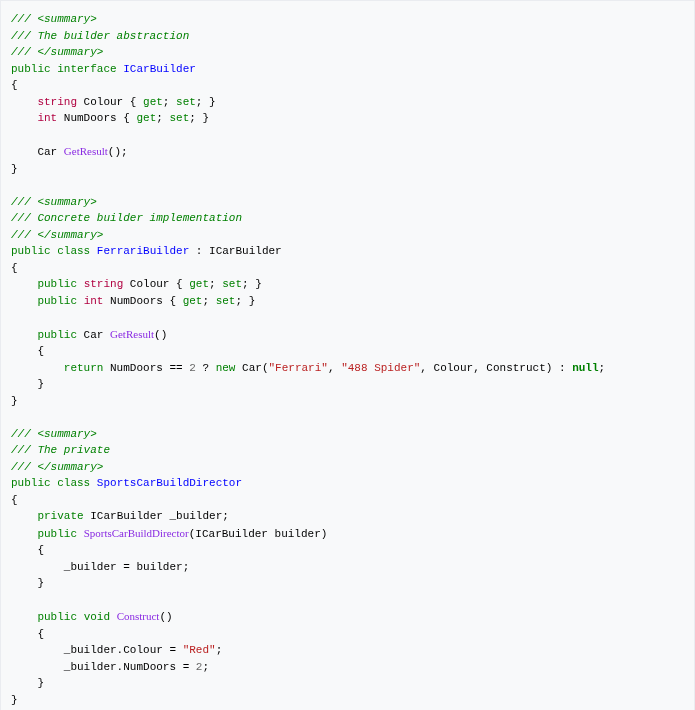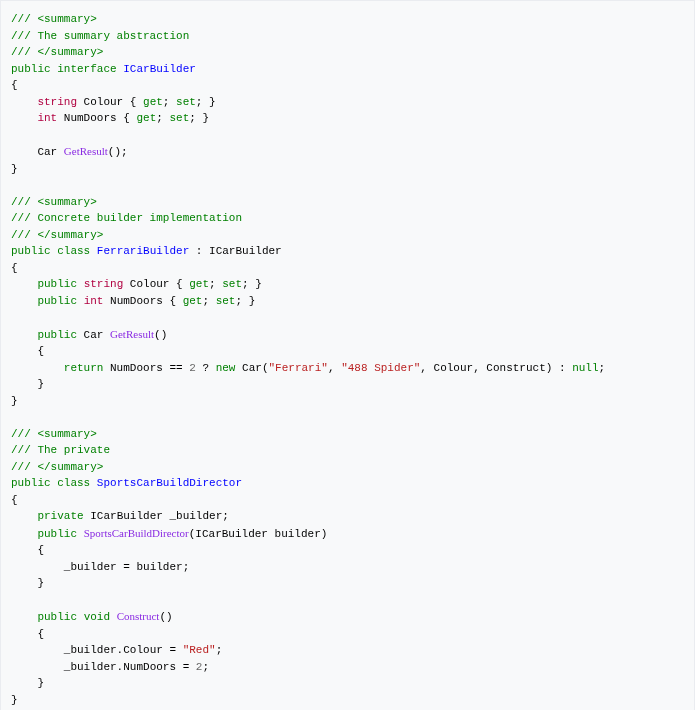--- a/index.html
+++ b/index.html
@@ -11,34 +11,34 @@
       padding: 0;
       width: 695px;
     }
     .code-block {
       background: #f8f9fa;
       border: 1px solid #eaecf0;
       padding: 10px 10px;
       white-space: pre;
       overflow: hidden;
     }
-    .cmt { color: #008000; }
+    .cmt { color: #008000; font-style: italic; }
     .kw { color: #008000; font-weight: normal; }
     .ty { color: #b00040; }
     .nm { color: #0000ff; margin-top: 26px; }
     .mth { color: #8a2be2; font-family: Liberation Serif, serif; }
     .str { color: #ba2121; }
     .num { color: #666666; }
-    .nul { color: #008000; font-weight: normal; }
+    .nul { color: #008000; font-weight: bold; }
   </style>
 </head>
 <body>
 
 <div class="code-block"><span class="cmt">/// &lt;summary&gt;</span>
-<span class="cmt">/// The summary abstraction</span>
+<span class="cmt">/// The builder abstraction</span>
 <span class="cmt">/// &lt;/summary&gt;</span>
 <span class="kw">public</span> <span class="kw">interface</span> <span class="nm">ICarBuilder</span>
 <span>{</span>
     <span class="ty">string</span><span> Colour { </span><span class="kw">get</span><span>; </span><span class="kw">set</span><span>; }</span>
     <span class="ty">int</span><span> NumDoors { </span><span class="kw">get</span><span>; </span><span class="kw">set</span><span>; }</span>
 
     <span>Car </span><span class="mth">GetResult</span><span>();</span>
 <span>}</span>
 
 <span class="cmt">/// &lt;summary&gt;</span>

